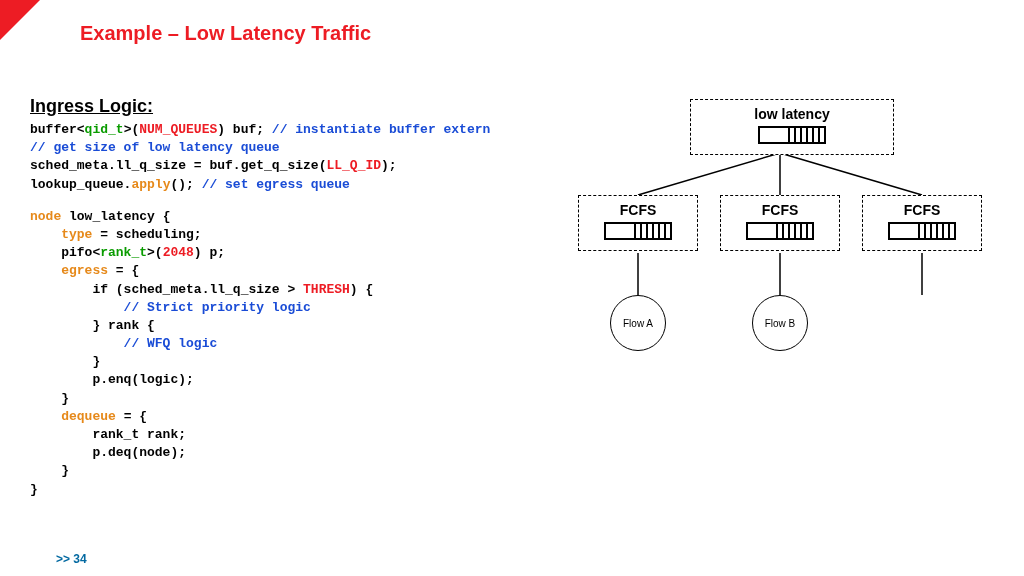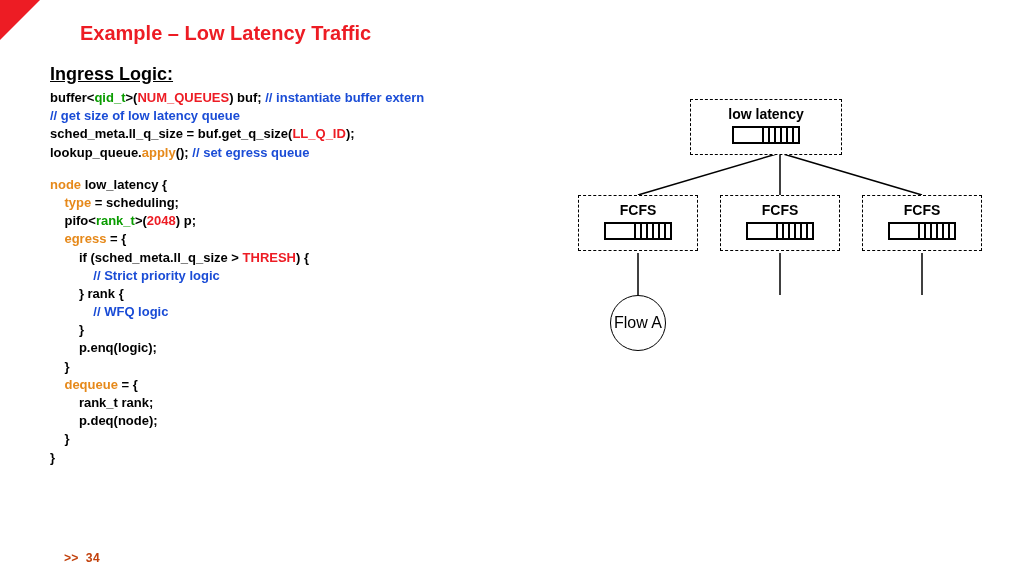--- a/index.html
+++ b/index.html
@@ -15,42 +15,42 @@
     width: 0; height: 0;
     border-top: 40px solid #ed1c24;
     border-right: 40px solid transparent;
   }
   .title {
     position: absolute; top: 22px; left: 80px;
     font-size: 20px; font-weight: bold;
     color: #ed1c24;
   }
   .left {
-    position: absolute; top: 64px; left: 30px; width: 500px; margin-left: 20px;
+    position: absolute; top: 96px; left: 30px; width: 500px;
   }
   .section-h {
     font-size: 18px; font-weight: bold;
     text-decoration: underline;
     margin-bottom: 4px;
   }
   .code {
-    font-family: Liberation Sans, sans-serif;
+    font-family: Liberation Mono, monospace;
     font-size: 13px; font-weight: bold;
     line-height: 1.4;
     white-space: pre;
     margin-bottom: 14px;
   }
   .kw-green { color: #0a9c00; }
   .kw-red   { color: #ed1c24; }
   .kw-or    { color: #e6891a; }
   .cmt      { color: #1a4cd6; }
   .footer {
-    position: absolute; bottom: 10px; left: 64px;
-    font-size: 12px; color: #c2410c; font-weight: bold;
-    font-family: Liberation Mono, monospace;
+    position: absolute; bottom: 10px; left: 56px;
+    font-size: 12px; color: #0369a1; font-weight: bold;
+    font-family: Liberation Sans, sans-serif;
   }
   .diagram {
     position: absolute; top: 95px; left: 560px; width: 440px; height: 320px;
   }
   .dbox {
     position: absolute; border: 1.5px dashed #000;
     text-align: center; padding: 6px 0 8px 0;
     background: #fff;
   }
   .dbox .lbl { font-weight: bold; font-size: 14px; margin-bottom: 4px; }
@@ -61,21 +61,21 @@
   }
   .queue .cell {
     display: inline-block; width: 6px; height: 100%;
     border-left: 2px solid #000;
   }
   .queue .pad { display:inline-block; width: 28px; height:100%; }
   .circ {
     position: absolute; width: 56px; height: 56px;
     border: 1.5px solid #000; border-radius: 50%;
     display: flex; align-items: center; justify-content: center;
-    font-size: 16px; text-align: center; line-height: 1.1;
+    font-size: 10px; text-align: center; line-height: 1.1;
     background: #fff;
   }
   svg.lines { position: absolute; top:0; left:0; width:440px; height:320px; }
 </style>
 </head>
 <body>
 
 <div class="corner"></div>
 <div class="title">Example – Low Latency Traffic</div>
 
@@ -107,35 +107,37 @@
 <div class="diagram">
   <svg class="lines">
     <line x1="220" y1="58" x2="78" y2="100" stroke="#000" stroke-width="1.5"></line>
     <line x1="220" y1="58" x2="220" y2="100" stroke="#000" stroke-width="1.5"></line>
     <line x1="220" y1="58" x2="362" y2="100" stroke="#000" stroke-width="1.5"></line>
     <line x1="78" y1="158" x2="78" y2="200" stroke="#000" stroke-width="1.5"></line>
     <line x1="220" y1="158" x2="220" y2="200" stroke="#000" stroke-width="1.5"></line>
     <line x1="362" y1="158" x2="362" y2="200" stroke="#000" stroke-width="1.5"></line>
   </svg>
 
-  <div class="dbox" style="top:4px; left:130px; width:152px;">
+  <div class="dbox" style="top:4px; left:130px; width:204px;">
     <div class="lbl">low latency</div>
     <span class="queue"><span class="pad"></span><span class="cell"></span><span class="cell"></span><span class="cell"></span><span class="cell"></span><span class="cell"></span><span class="cell"></span></span>
   </div>
 
   <div class="dbox" style="top:100px; left:18px; width:120px;">
     <div class="lbl">FCFS</div>
     <span class="queue"><span class="pad"></span><span class="cell"></span><span class="cell"></span><span class="cell"></span><span class="cell"></span><span class="cell"></span><span class="cell"></span></span>
   </div>
   <div class="dbox" style="top:100px; left:160px; width:120px;">
     <div class="lbl">FCFS</div>
     <span class="queue"><span class="pad"></span><span class="cell"></span><span class="cell"></span><span class="cell"></span><span class="cell"></span><span class="cell"></span><span class="cell"></span></span>
   </div>
   <div class="dbox" style="top:100px; left:302px; width:120px;">
     <div class="lbl">FCFS</div>
     <span class="queue"><span class="pad"></span><span class="cell"></span><span class="cell"></span><span class="cell"></span><span class="cell"></span><span class="cell"></span><span class="cell"></span></span>
   </div>
 
   <div class="circ" style="top:200px; left:50px;">Flow
 A</div>
+  <div class="circ" style="top:200px; left:192px;">Flow
+B</div>
 </div>
 
 <div class="footer"><span>&gt;&gt; </span><span>34</span></div>
 
 </body></html>

